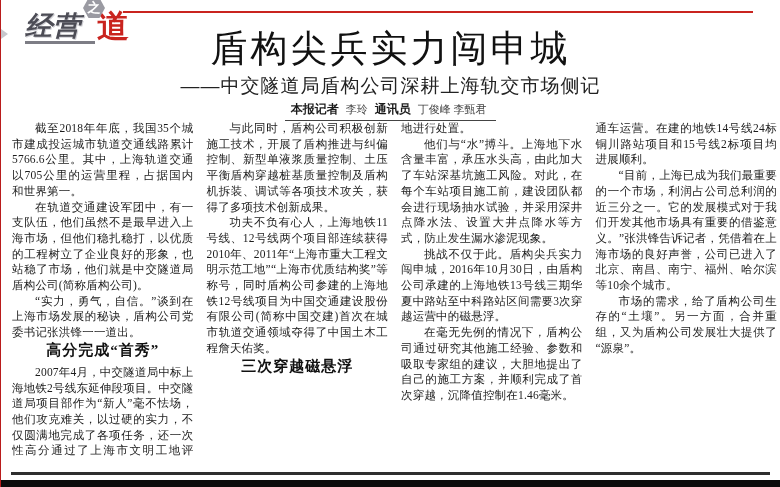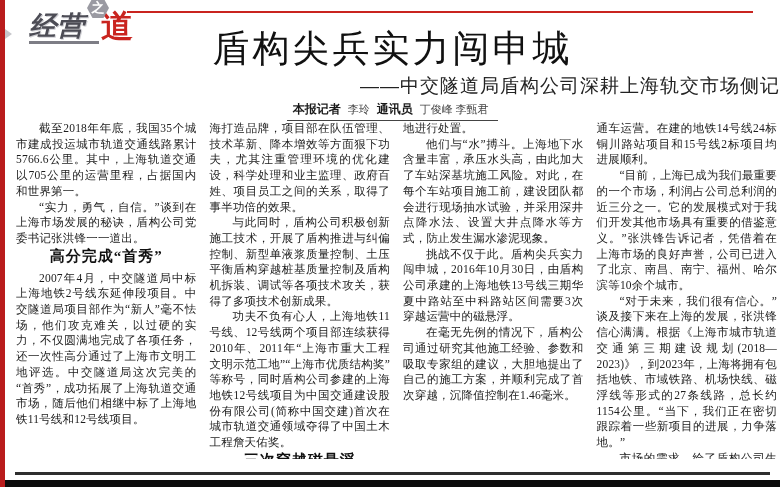--- a/index.html
+++ b/index.html
@@ -3,21 +3,21 @@
 <meta charset="utf-8">
 <style>
   html,body{margin:0;padding:0;background:#ffffff;}
   .page{
     position:relative;
     width:780px;height:487px;
     background:#ffffff;
     overflow:hidden;
     font-family:"Liberation Serif","DejaVu Serif",serif;
     color:#1c1c1c;
-    border-left:5px solid #b91c1c;
+    border-left:1px solid #b91c1c;
     box-sizing:border-box;
   }
   
   .edge-mark{
     position:absolute;left:0;top:29px;
     width:0;height:0;
     border-top:5px solid transparent;
     border-bottom:5px solid transparent;
     border-left:7px solid #b9b9bf;
     opacity:.8;
@@ -55,21 +55,21 @@
   
   .head-title{
     margin:28px 20px 0 20px;
     text-align:center;
     font-family:"Liberation Sans","DejaVu Sans",sans-serif;
     font-weight:400;
     font-size:37px;line-height:42px;
     letter-spacing:3px;color:#111;
   }
   .head-sub{
-    margin:5px 0 0 0;text-align:right;
+    margin:5px 0 0 0;text-align:center;
     font-family:"Liberation Sans","DejaVu Sans",sans-serif;
     font-weight:500;font-size:19px;line-height:22px;color:#222;
     letter-spacing:1px;
   }
   .byline{
     margin:5px 0 12px 0;text-align:center;
     font-size:12px;line-height:15px;color:#333;
   }
   .byline-inner{
     display:inline-block;border-bottom:1.5px solid #444;
@@ -133,39 +133,38 @@
       <span class="lbl">本报记者</span>
       <span class="nm">李玲</span>
       <span class="lbl">通讯员</span>
       <span class="nm">丁俊峰 李甄君</span>
     </span>
   </div>
 
   <div class="columns" id="columns">
       <div class="col">
         <p>截至2018年年底，我国35个城市建成投运城市轨道交通线路累计5766.6公里。其中，上海轨道交通以705公里的运营里程，占据国内和世界第一。</p>
+        <p>在轨道交通建设军团中，有一支队伍，他们虽然不是最早进入上海市场，但他们稳扎稳打，以优质的工程树立了企业良好的形象，也站稳了市场，他们就是中交隧道局盾构公司(简称盾构公司)。</p>
         <p>“实力，勇气，自信。”谈到在上海市场发展的秘诀，盾构公司党委书记张洪锋一一道出。</p>
         <h3>高分完成“首秀”</h3>
         <p>2007年4月，中交隧道局中标上海地铁2号线东延伸段项目。中交隧道局项目部作为“新人”毫不怯场，他们攻克难关，以过硬的实力，不仅圆满地完成了各项任务，还一次性高分通过了上海市文明工地评选。中交隧道局这次完美的“首秀”，成功拓展了上海轨道交通市场，随后他们相继中标了上海地铁11号线和12号线项目。</p>
       </div>
       <div class="col">
-        <p class="noindent">海打造品牌，项目部在队伍管理、技术革新、降本增效等方面狠下功夫，尤其注重管理环境的优化建设，科学处理和业主监理、政府百姓、项目员工之间的关系，取得了事半功倍的效果。</p>
         <p>与此同时，盾构公司积极创新施工技术，开展了盾构推进与纠偏控制、新型单液浆质量控制、土压平衡盾构穿越桩基质量控制及盾构机拆装、调试等各项技术攻关，获得了多项技术创新成果。</p>
         <p>功夫不负有心人，上海地铁11号线、12号线两个项目部连续获得2010年、2011年“上海市重大工程文明示范工地”“上海市优质结构奖”等称号，同时盾构公司参建的上海地铁12号线项目为中国交通建设股份有限公司(简称中国交建)首次在城市轨道交通领域夺得了中国土木工程詹天佑奖。</p>
         <h3>三次穿越磁悬浮</h3>
       </div>
       <div class="col">
         <p class="noindent">地进行处置。</p>
         <p>他们与“水”搏斗。上海地下水含量丰富，承压水头高，由此加大了车站深基坑施工风险。对此，在每个车站项目施工前，建设团队都会进行现场抽水试验，并采用深井点降水法、设置大井点降水等方式，防止发生漏水渗泥现象。</p>
         <p>挑战不仅于此。盾构尖兵实力闯申城，2016年10月30日，由盾构公司承建的上海地铁13号线三期华夏中路站至中科路站区间需要3次穿越运营中的磁悬浮。</p>
         <p>在毫无先例的情况下，盾构公司通过研究其他施工经验、参数和吸取专家组的建议，大胆地提出了自己的施工方案，并顺利完成了首次穿越，沉降值控制在1.46毫米。</p>
       </div>
       <div class="col">
         <p class="noindent">通车运营。在建的地铁14号线24标铜川路站项目和15号线2标项目均进展顺利。</p>
         <p>“目前，上海已成为我们最重要的一个市场，利润占公司总利润的近三分之一。它的发展模式对于我们开发其他市场具有重要的借鉴意义。”张洪锋告诉记者，凭借着在上海市场的良好声誉，公司已进入了北京、南昌、南宁、福州、哈尔滨等10余个城市。</p>
-        <p>“对于未来，我们很有信心。”谈及接下来在上海的发展，张洪锋信心满满。根据《上海市城市轨道交通第三期建设规划(2018—2023)》，到2023年，上海将拥有包括地铁、市域铁路、机场快线、磁浮线等形式的27条线路，总长约1154公里。“当下，我们正在密切跟踪着一些新项目的进展，力争落地。”</p>
         <p>市场的需求，给了盾构公司生存的“土壤”。另一方面，合并重组，又为盾构公司发展壮大提供了“源泉”。</p>
       </div>
     </div>
 
   <div class="footer-rule"></div>
   <div class="bottom-bar"></div>
 </div>
 
 </body></html>

